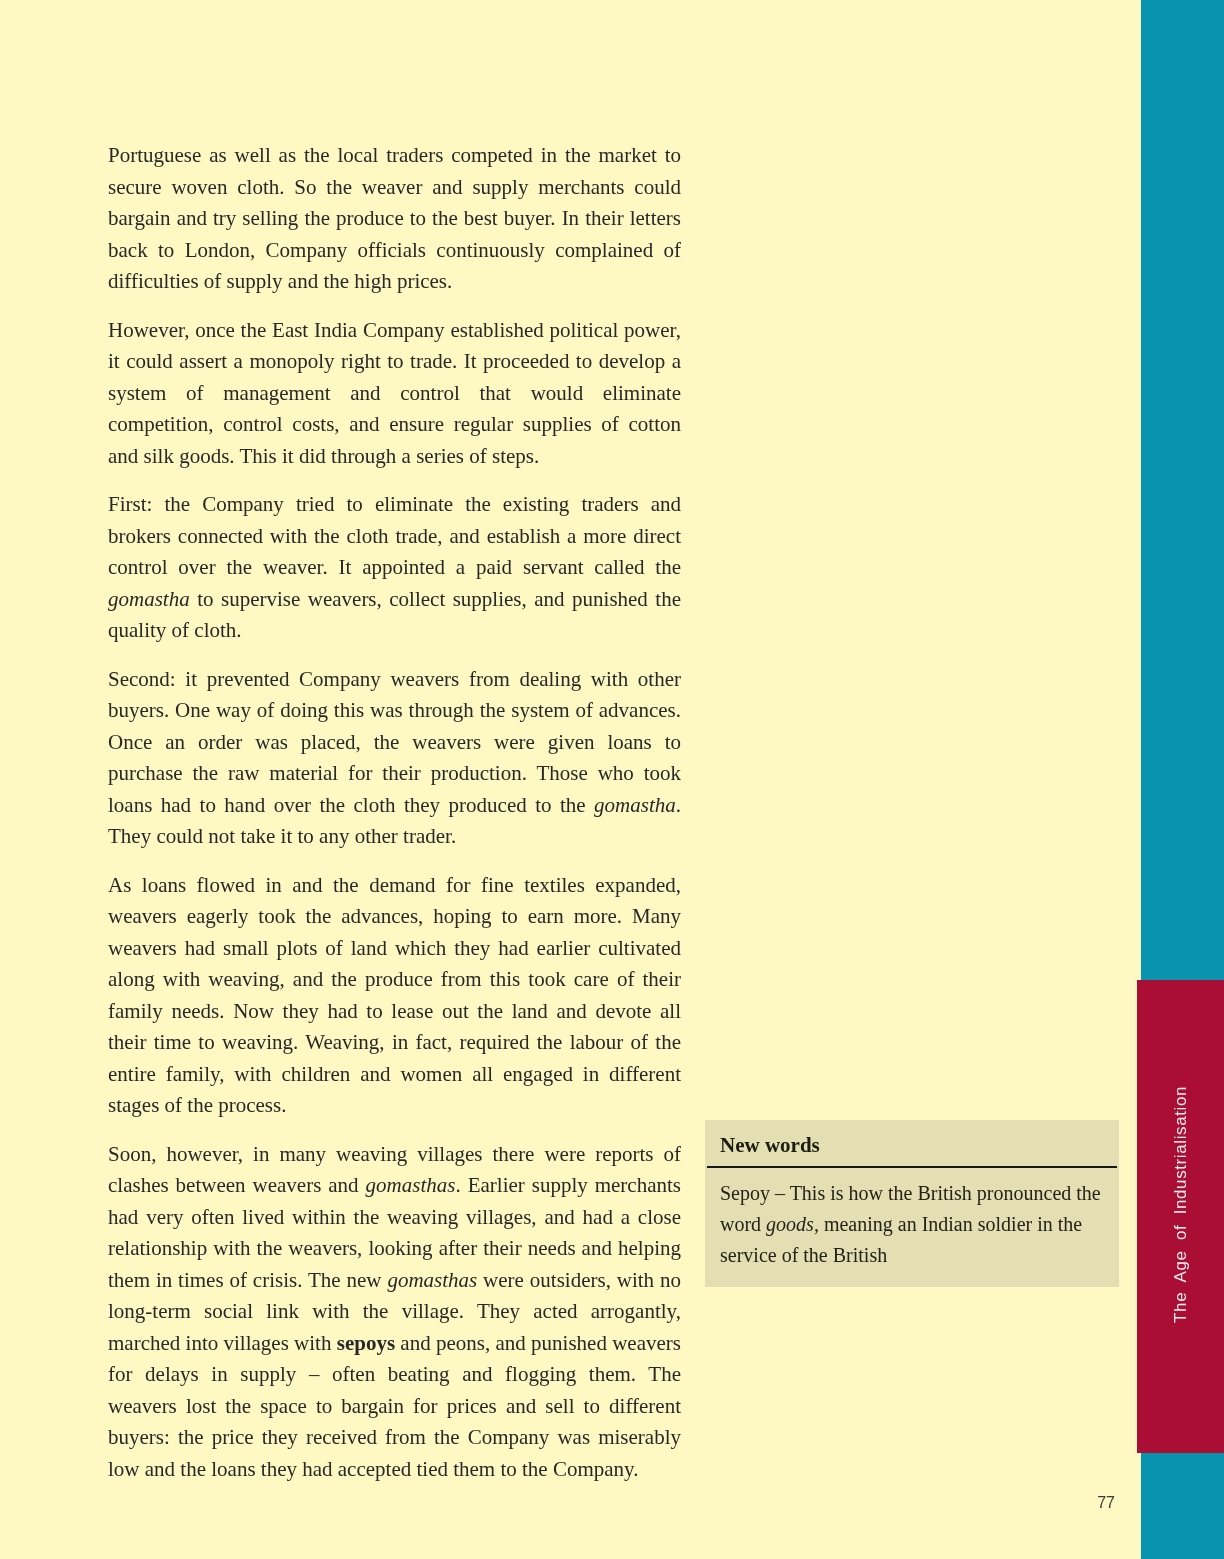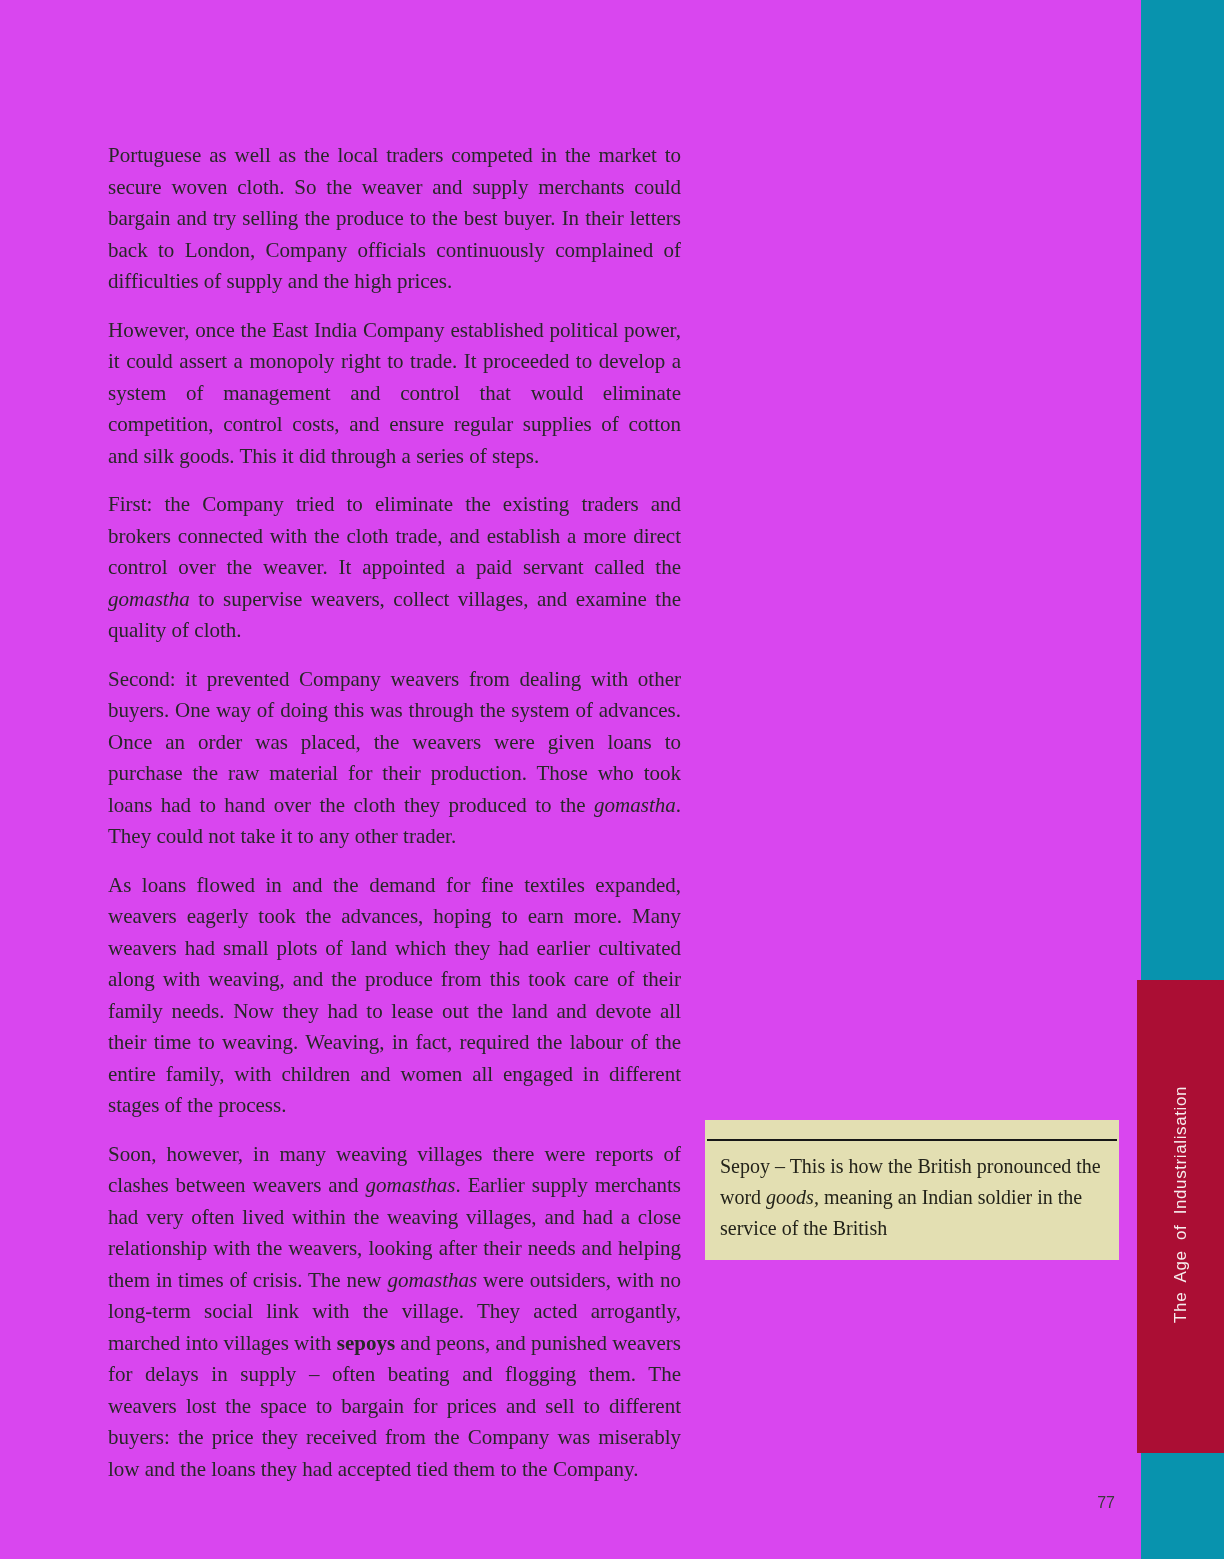--- a/index.html
+++ b/index.html
@@ -14,21 +14,21 @@
     height: 1559px;
     position: relative;
     background: #ffffff;
     font-family: "Liberation Serif", serif;
   }
   .page {
     position: absolute;
     left: 0; top: 0;
     width: 1224px;
     height: 1559px;
-    background: #d946ef;
+    background: #fef9c3;
     overflow: hidden;
   }
 
   
   .body-text {
     position: absolute;
     left: 108px;
     top: 140px;
     width: 573px;
     color: #282828;
@@ -128,27 +128,28 @@
   }
 </style>
 </head>
 <body>
 
 <div class="page">
 
   <main class="body-text" id="body-text">
       <p><span>Portuguese as well as the local traders competed in the market to secure woven cloth. So the weaver and supply merchants could bargain and try selling the produce to the best buyer. In their letters back to London, Company officials continuously complained of difficulties of supply and the high prices.</span></p>
       <p><span>However, once the East India Company established political power, it could assert a monopoly right to trade. It proceeded to develop a system of management and control that would eliminate competition, control costs, and ensure regular supplies of cotton and silk goods. This it did through a series of steps.</span></p>
-      <p><span>First: the Company tried to eliminate the existing traders and brokers connected with the cloth trade, and establish a more direct control over the weaver. It appointed a paid servant called the </span><i>gomastha</i><span> to supervise weavers, collect villages, and examine the quality of cloth.</span></p>
+      <p><span>First: the Company tried to eliminate the existing traders and brokers connected with the cloth trade, and establish a more direct control over the weaver. It appointed a paid servant called the </span><i>gomastha</i><span> to supervise weavers, collect supplies, and punished the quality of cloth.</span></p>
       <p><span>Second: it prevented Company weavers from dealing with other buyers. One way of doing this was through the system of advances. Once an order was placed, the weavers were given loans to purchase the raw material for their production. Those who took loans had to hand over the cloth they produced to the </span><i>gomastha</i><span>. They could not take it to any other trader.</span></p>
       <p><span>As loans flowed in and the demand for fine textiles expanded, weavers eagerly took the advances, hoping to earn more. Many weavers had small plots of land which they had earlier cultivated along with weaving, and the produce from this took care of their family needs. Now they had to lease out the land and devote all their time to weaving. Weaving, in fact, required the labour of the entire family, with children and women all engaged in different stages of the process.</span></p>
       <p><span>Soon, however, in many weaving villages there were reports of clashes between weavers and </span><i>gomasthas</i><span>. Earlier supply merchants had very often lived within the weaving villages, and had a close relationship with the weavers, looking after their needs and helping them in times of crisis. The new </span><i>gomasthas</i><span> were outsiders, with no long-term social link with the village. They acted arrogantly, marched into villages with </span><b>sepoys</b><span> and peons, and punished weavers for delays in supply – often beating and flogging them. The weavers lost the space to bargain for prices and sell to different buyers: the price they received from the Company was miserably low and the loans they had accepted tied them to the Company.</span></p>
     </main>
 
   <aside class="new-words-box">
+    <h2 class="new-words-title">New words</h2>
     <hr class="new-words-rule">
     <p class="new-words-entry" id="new-words-entry"><span>Sepoy – This is how the British pronounced the word </span><i>goods,</i><span> meaning an Indian soldier in the service of the British</span></p>
   </aside>
 
   <div class="edge-teal-top"></div>
 
   <div class="edge-maroon">
     <span class="vertical-label">The Age of Industrialisation</span>
   </div>
 

